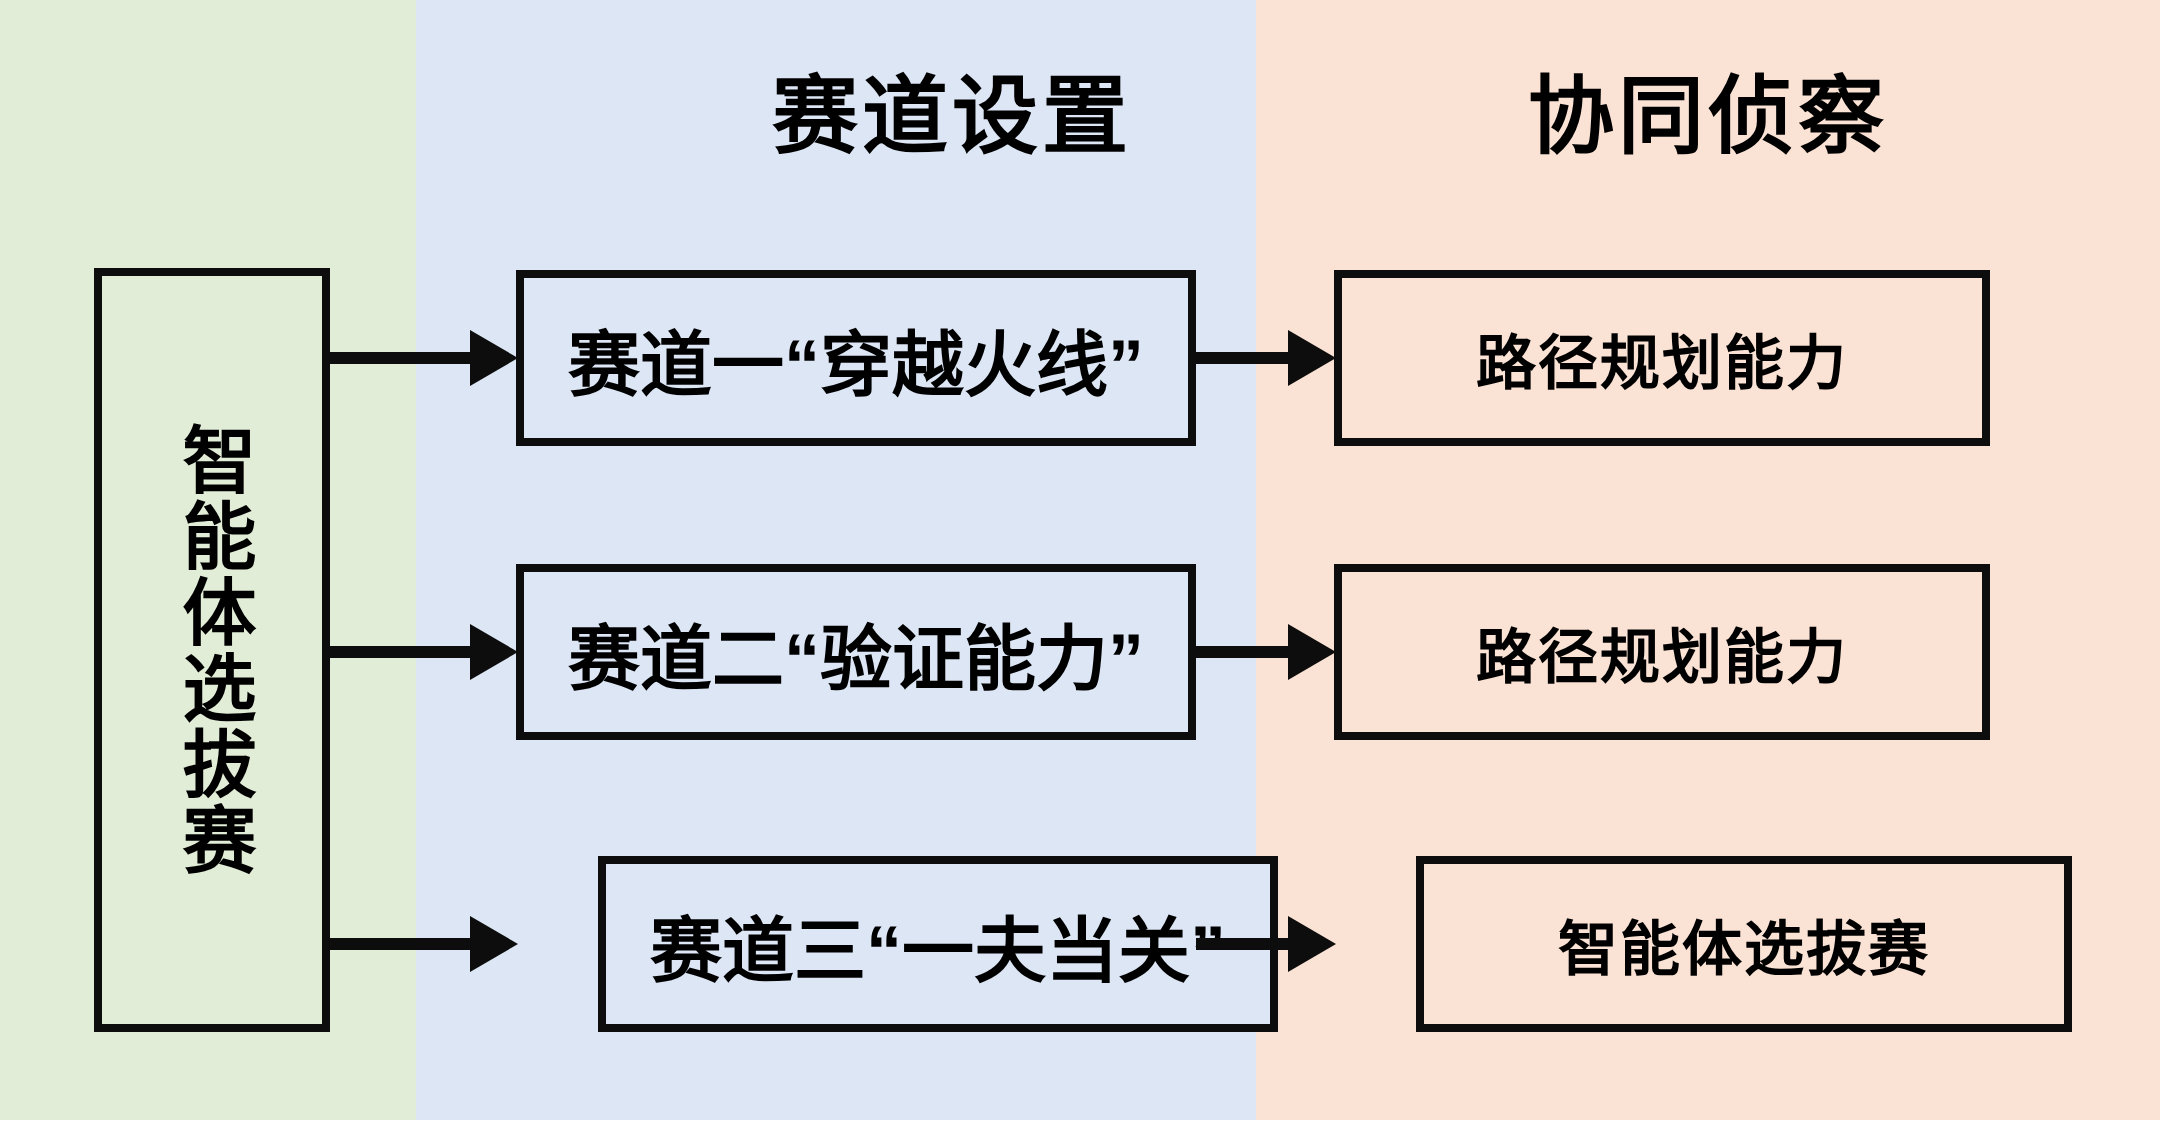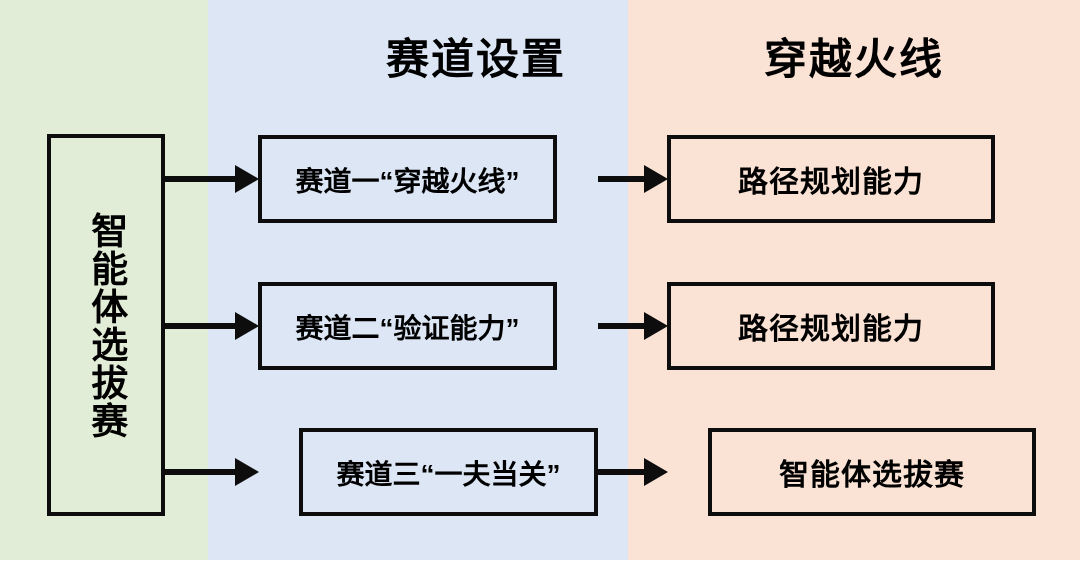--- a/index.html
+++ b/index.html
@@ -73,24 +73,24 @@
     writing-mode: vertical-rl;
     text-orientation: upright;
     line-height: 1.12;
     text-align: center;
     white-space: nowrap;
   }
 
   
   .box-track {
     left: 258px;
-    width: 299px;
+    width: 340px;
     height: 88px;
     background: #dce6f5;
-    font-size: 28px;
+    font-size: 36px;
     letter-spacing: 0px;
     white-space: nowrap;
   }
   .row1 { top: 135px; }
   .row2 { top: 282px; }
   .row3 { top: 428px; margin-left: 41px; }
 
   
   .box-capability {
     left: 667px;
@@ -139,21 +139,21 @@
 </head>
 <body>
 
 <div id="diagram">
 
   <div class="band band-left"></div>
   <div class="band band-middle"></div>
   <div class="band band-right"></div>
 
   <div class="col-heading heading-tracks">赛道设置</div>
-  <div class="col-heading heading-capabilities">穿越火线</div>
+  <div class="col-heading heading-capabilities">协同侦察</div>
 
   <div class="box box-root">
     <span class="vertical-text">智能体选拔赛</span>
   </div>
 
   <div class="arrow arrow-a arrow-y1">
     <span class="shaft"></span>
     <span class="head"></span>
   </div>
   <div class="arrow arrow-a arrow-y2">

